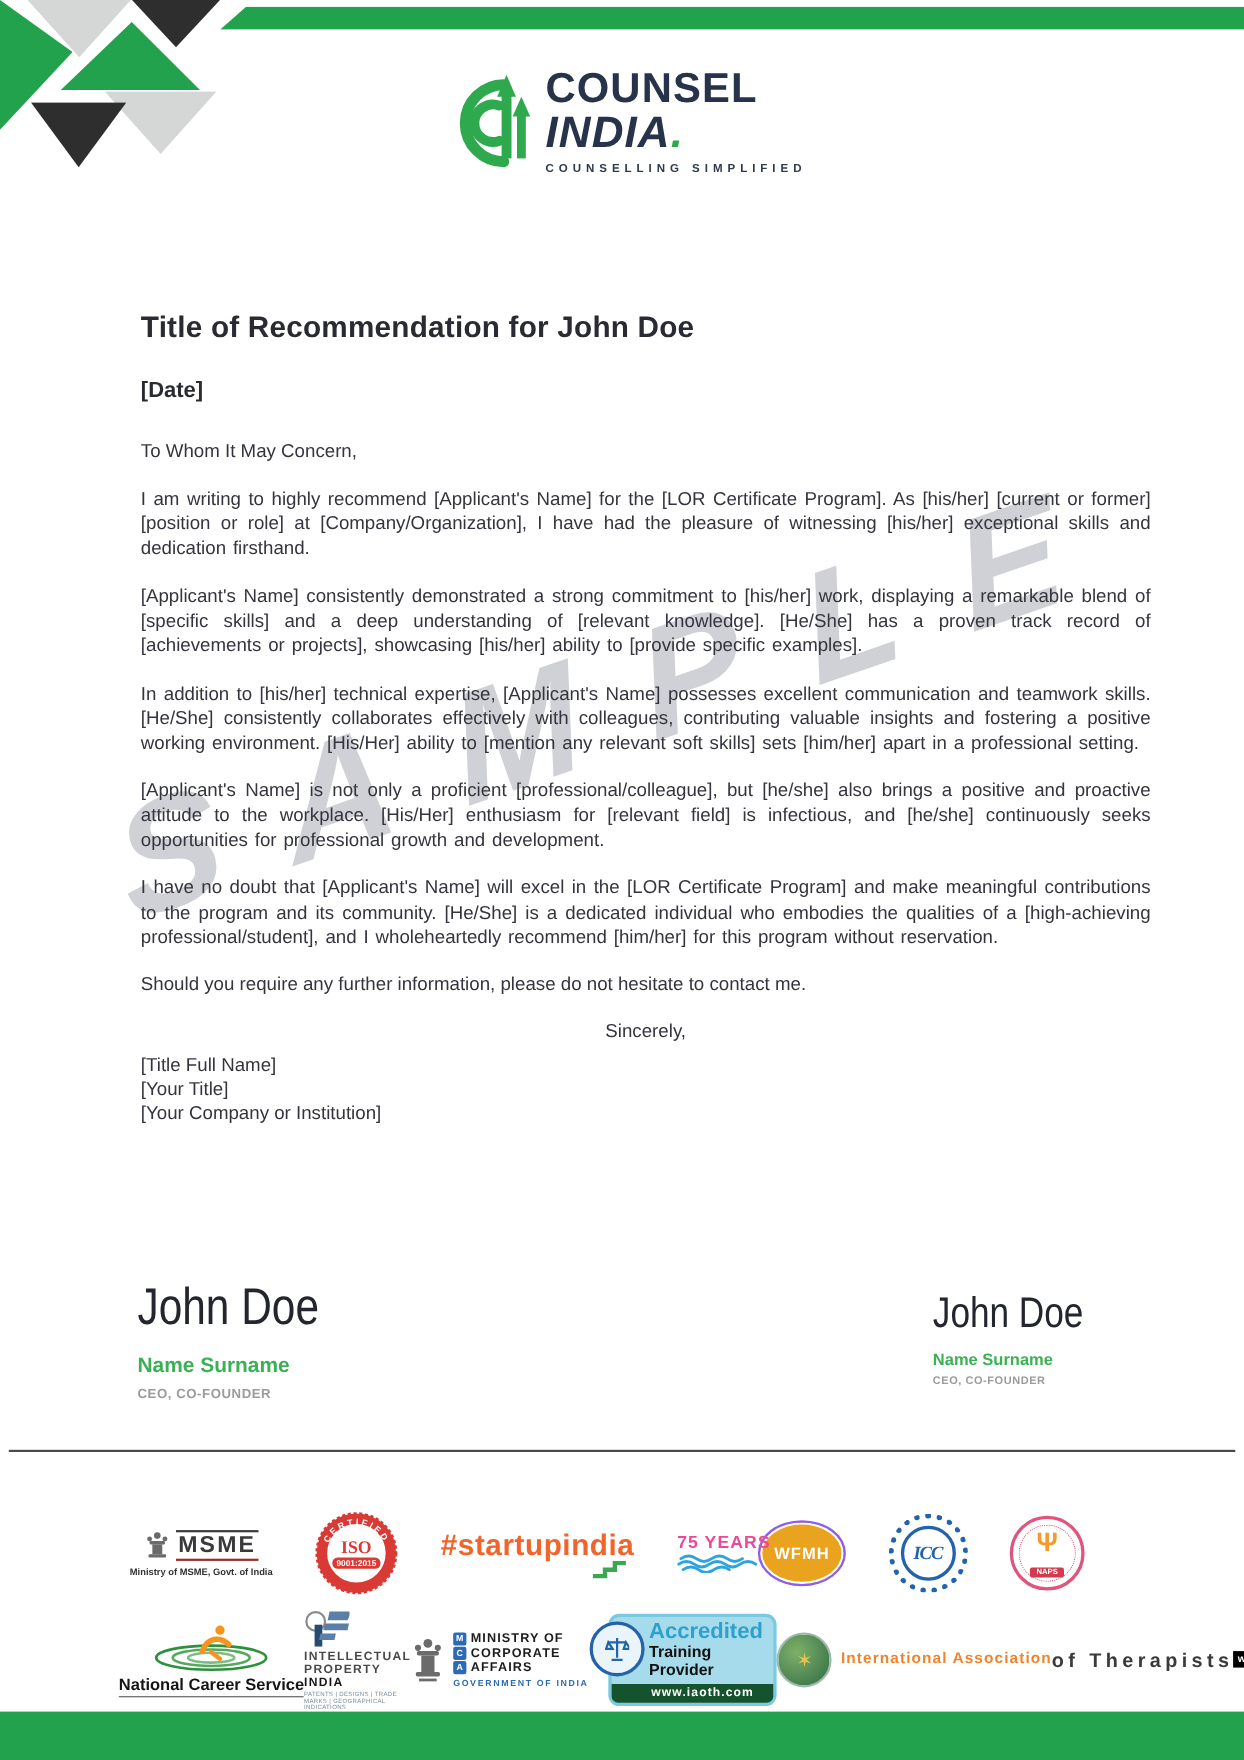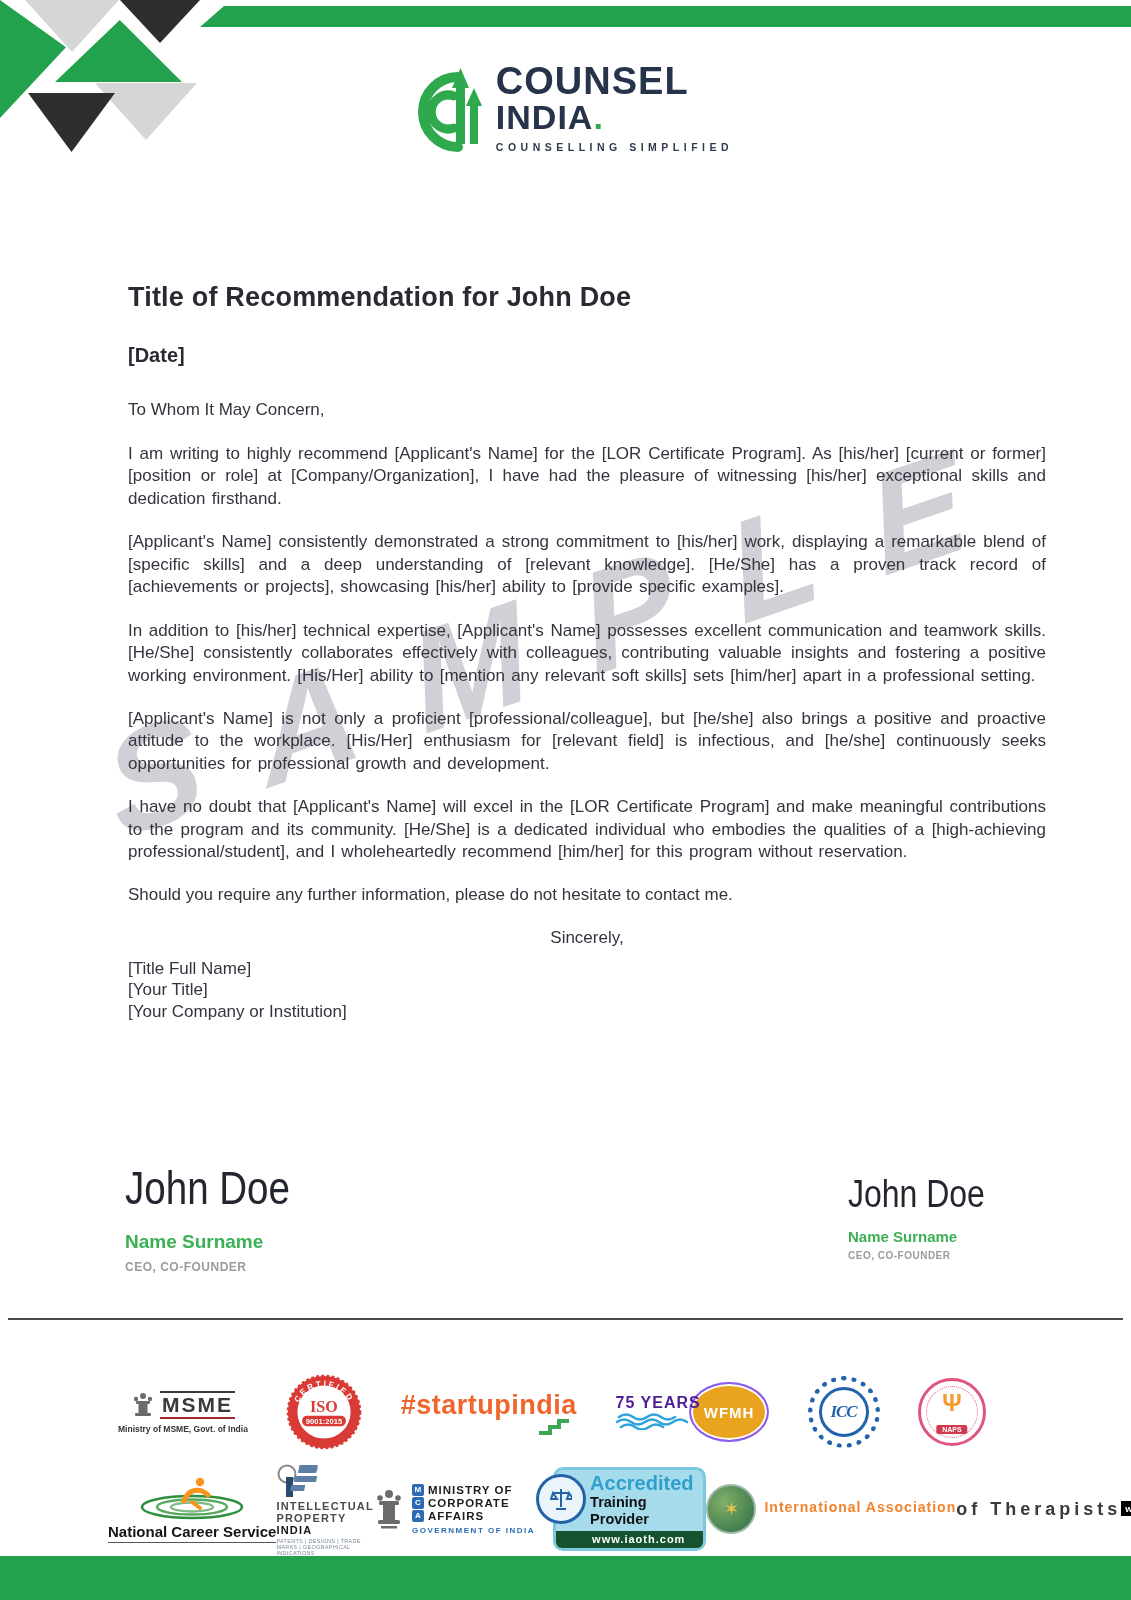--- a/index.html
+++ b/index.html
@@ -17,21 +17,21 @@
   .tri-gray-top    { left:25px; top:0;   width:94px;  height:52px;  background:#D5D7D6; clip-path:polygon(0 0,100% 0,50% 100%); }
   .tri-dark-top    { left:120px;top:0;   width:80px;  height:43px;  background:#2E2E2E; clip-path:polygon(0 0,100% 0,50% 100%); }
   .tri-green-mid   { left:55px; top:20px; width:127px; height:62px; background:#23A24D; clip-path:polygon(0 100%,51% 0,100% 100%); }
   .tri-gray-mid    { left:95px; top:83px; width:102px; height:57px; background:#D5D7D6; clip-path:polygon(0 0,100% 0,50% 100%); }
   .tri-dark-bot    { left:28px; top:93px; width:87px;  height:59px; background:#2E2E2E; clip-path:polygon(0 0,100% 0,50% 100%); }
 
   
   .brand { position:absolute; top:62px; left:0; right:0; display:flex; justify-content:center; align-items:flex-start; gap:12px; }
   .brand-text { display:flex; flex-direction:column; }
   .brand-line1 { font-size:38px; font-weight:800; color:#26334A; letter-spacing:1px; line-height:1.0; }
-  .brand-line2 { font-size:34px; font-weight:800; color:#26334A; letter-spacing:1px; line-height:1.05; }
+  .brand-line2 { font-size:40px; font-weight:800; color:#26334A; letter-spacing:1px; line-height:1.05;font-style:italic; }
   .brand-dot { color:#2EA94E; }
   .brand-tag { margin-top:5px; font-size:10.5px; letter-spacing:4.5px; font-weight:600; color:#2F3A4A; }
 
   
   .letter { position:absolute; left:128px; top:282px; width:918px; font-size:17px; }
   .lt-title { font-size:27px; font-weight:800; color:#2A2A33; margin-bottom:31px; letter-spacing:.2px; }
   .lt-date  { font-size:20px; font-weight:700; color:#2A2A33; margin-bottom:33px; }
   .lt-salutation { margin-bottom:23px; }
   .lt-para { text-align:justify; line-height:1.32; margin-bottom:21px; word-spacing:1.5px; }
   .lt-closing { margin-top:1px; margin-bottom:23px; }
@@ -77,21 +77,21 @@
   .lg-iso svg { display:block; }
 
   
   .lg-startup { position:relative; padding-bottom:14px; }
   .startup-text { color:#F0652C; font-size:27px; font-weight:600; letter-spacing:.5px; }
   .startup-step { position:absolute; right:6px; bottom:0; }
 
   
   .lg-wfmh { flex-direction:row; align-items:center; }
   .wfmh-left { display:flex; flex-direction:column; align-items:center; margin-right:-12px; z-index:1; }
-  .wfmh-years { color:#4c1d95; font-size:16px; font-weight:800; letter-spacing:1px; white-space:nowrap; }
+  .wfmh-years { color:#ec4899; font-size:16px; font-weight:800; letter-spacing:1px; white-space:nowrap; }
   .wfmh-badge { width:76px; height:56px; border-radius:50%; background:#E9A31F; border:2px solid #8b5cf6;
                 box-shadow:inset 0 0 0 2px #fff; display:flex; align-items:center; justify-content:center; }
   .wfmh-badge span { color:#fff; font-size:15px; font-weight:800; letter-spacing:1px; }
 
   
   .icc-gear { width:62px; height:62px; border-radius:50%; border:5px dotted #2263AE;
               display:flex; align-items:center; justify-content:center; }
   .icc-inner { width:44px; height:44px; border-radius:50%; border:3px solid #2263AE;
                display:flex; align-items:center; justify-content:center;
                font-family:"Liberation Serif", serif; font-style:italic; font-weight:900;

